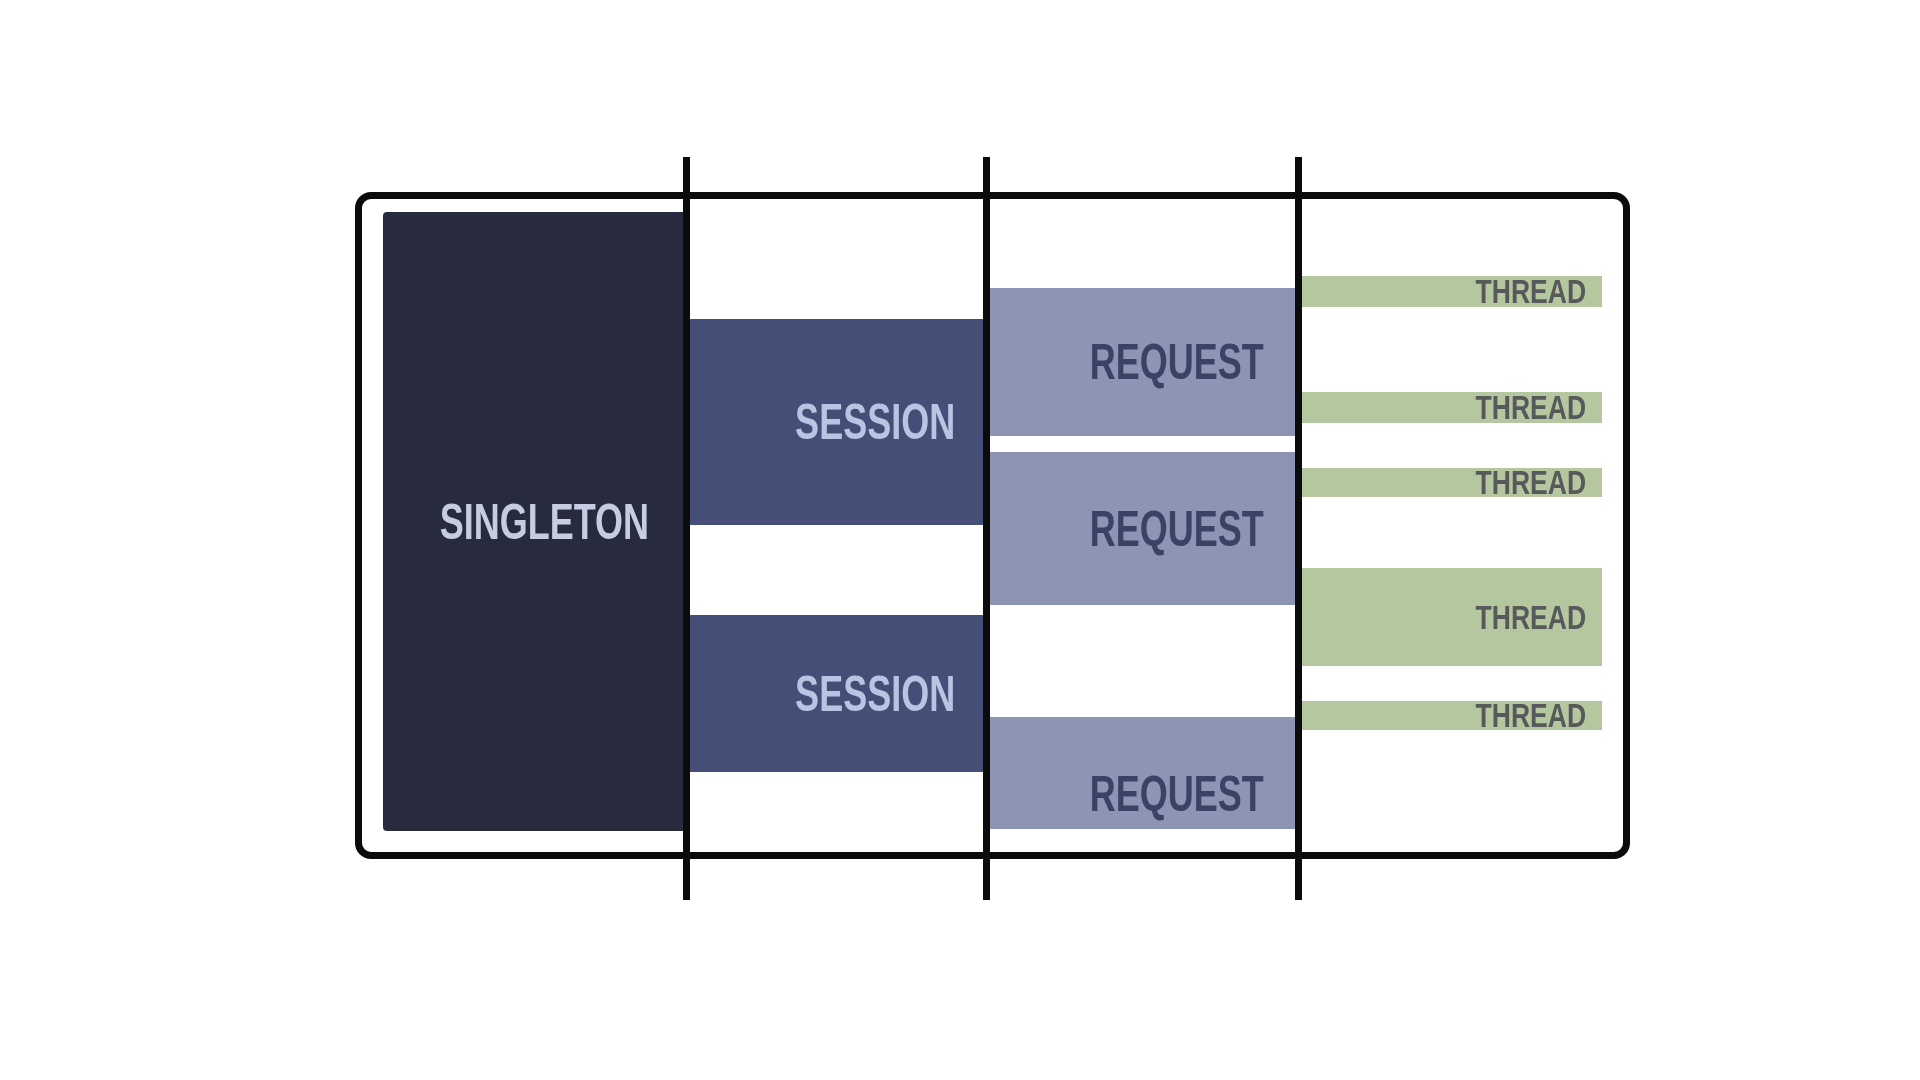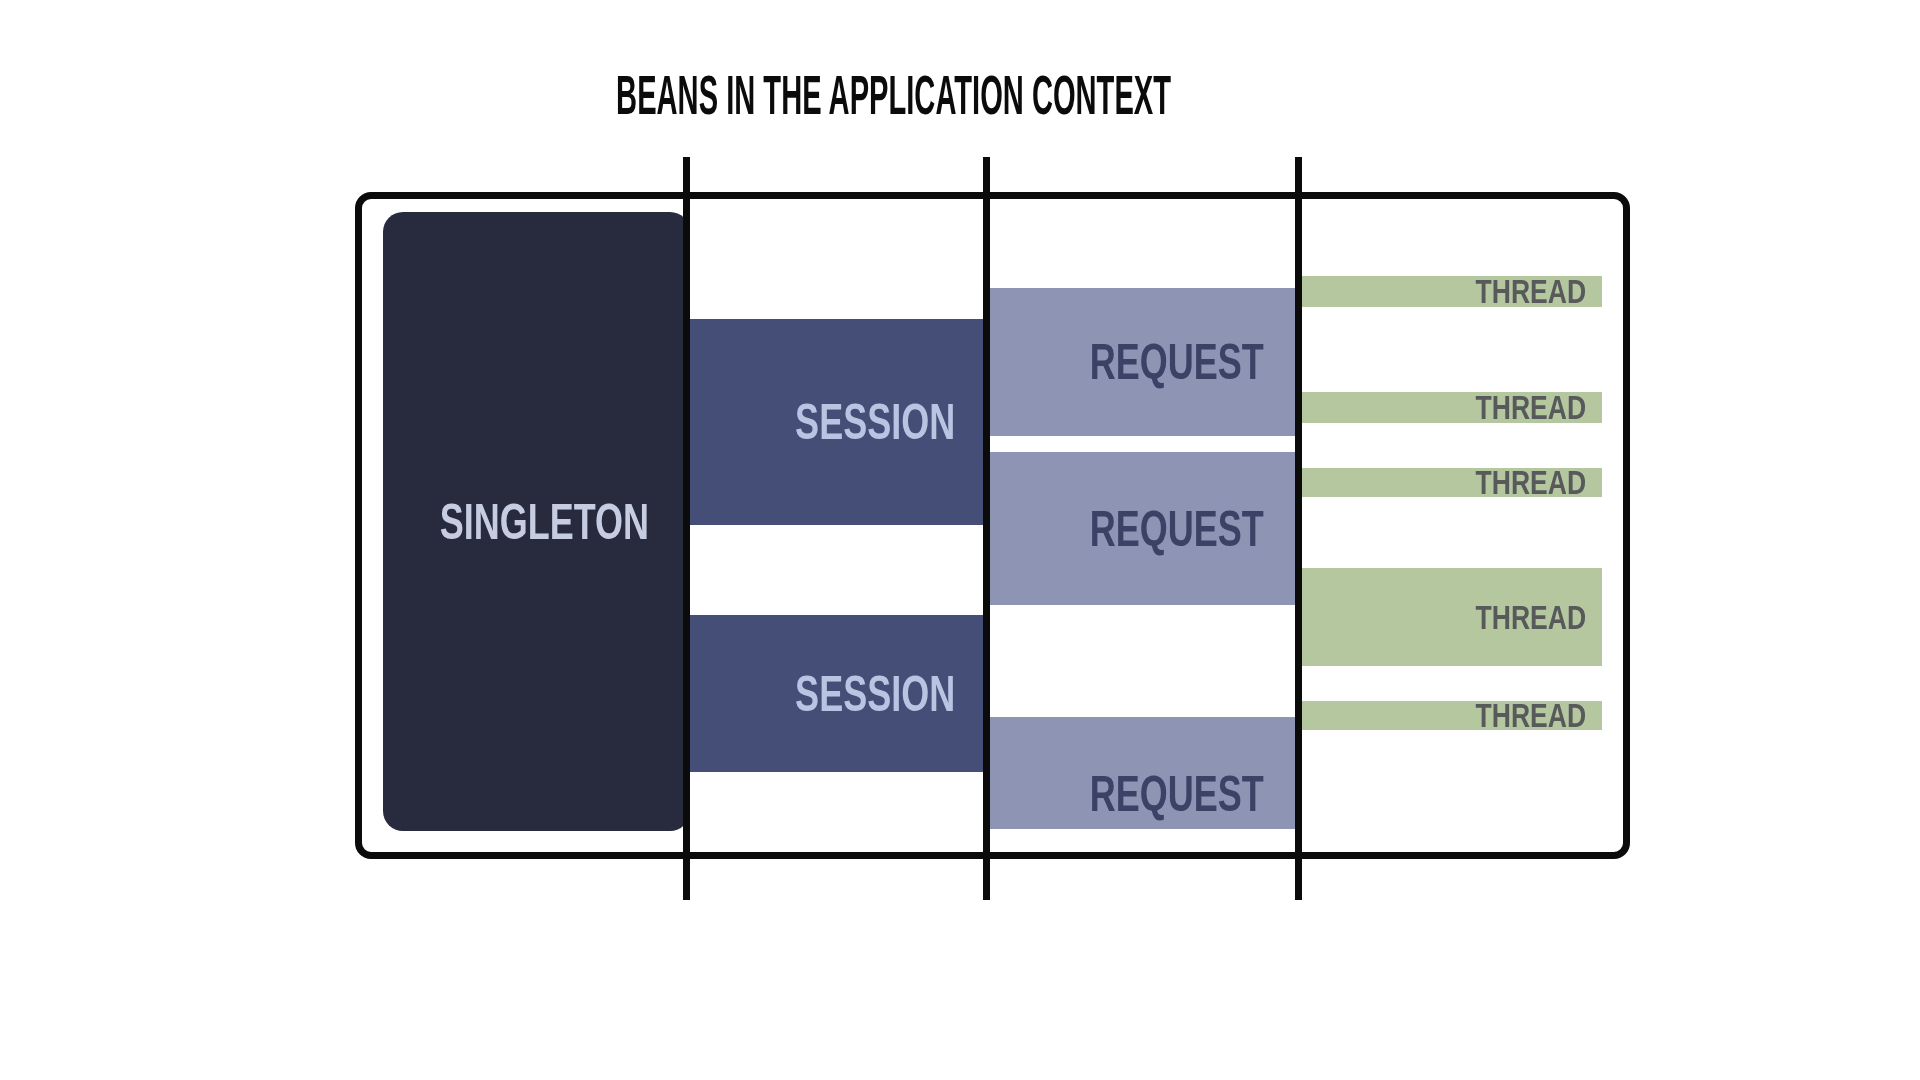--- a/index.html
+++ b/index.html
@@ -59,21 +59,21 @@
     display: inline-block;
     font-weight: 700;
     white-space: nowrap;
     transform: scaleX(0.72);
     transform-origin: center;
   }
   
   .singleton {
     left: 383px; top: 212px; width: 307px; height: 619px;
     background: var(--singleton-fill, #272b3d);
-    border-radius: 20px;
+    border-radius: 4px;
   }
   .singleton .lbl { font-size: 50px; color: var(--singleton-text, #c6cde2); }
   
   .session { background: var(--session-fill, #444e76); }
   .session .lbl { font-size: 50px; color: var(--session-text, #b9c4e3); }
   .s1 { left: 687px; top: 319px; width: 299px; height: 206px; }
   .s2 { left: 687px; top: 615px; width: 299px; height: 157px; }
   
   .request { background: var(--request-fill, #8d94b4); }
   .request .lbl { font-size: 50px; color: var(--request-text, #3b4266); }
@@ -100,23 +100,20 @@
   }
   .v1 { left: 683px; }
   .v2 { left: 983px; }
   .v3 { left: 1295px; }
 </style>
 </head>
 <body>
 
 <div class="stage">
 
-  <div class="title-wrap">
-    <span class="title-text">BEANS IN THE APPLICATION CONTEXT</span>
-  </div>
 
   <div class="outer"></div>
 
   <div class="box singleton">
     <span class="lbl">SINGLETON</span>
   </div>
 
   <div class="box session s1">
     <span class="lbl">SESSION</span>
   </div>

